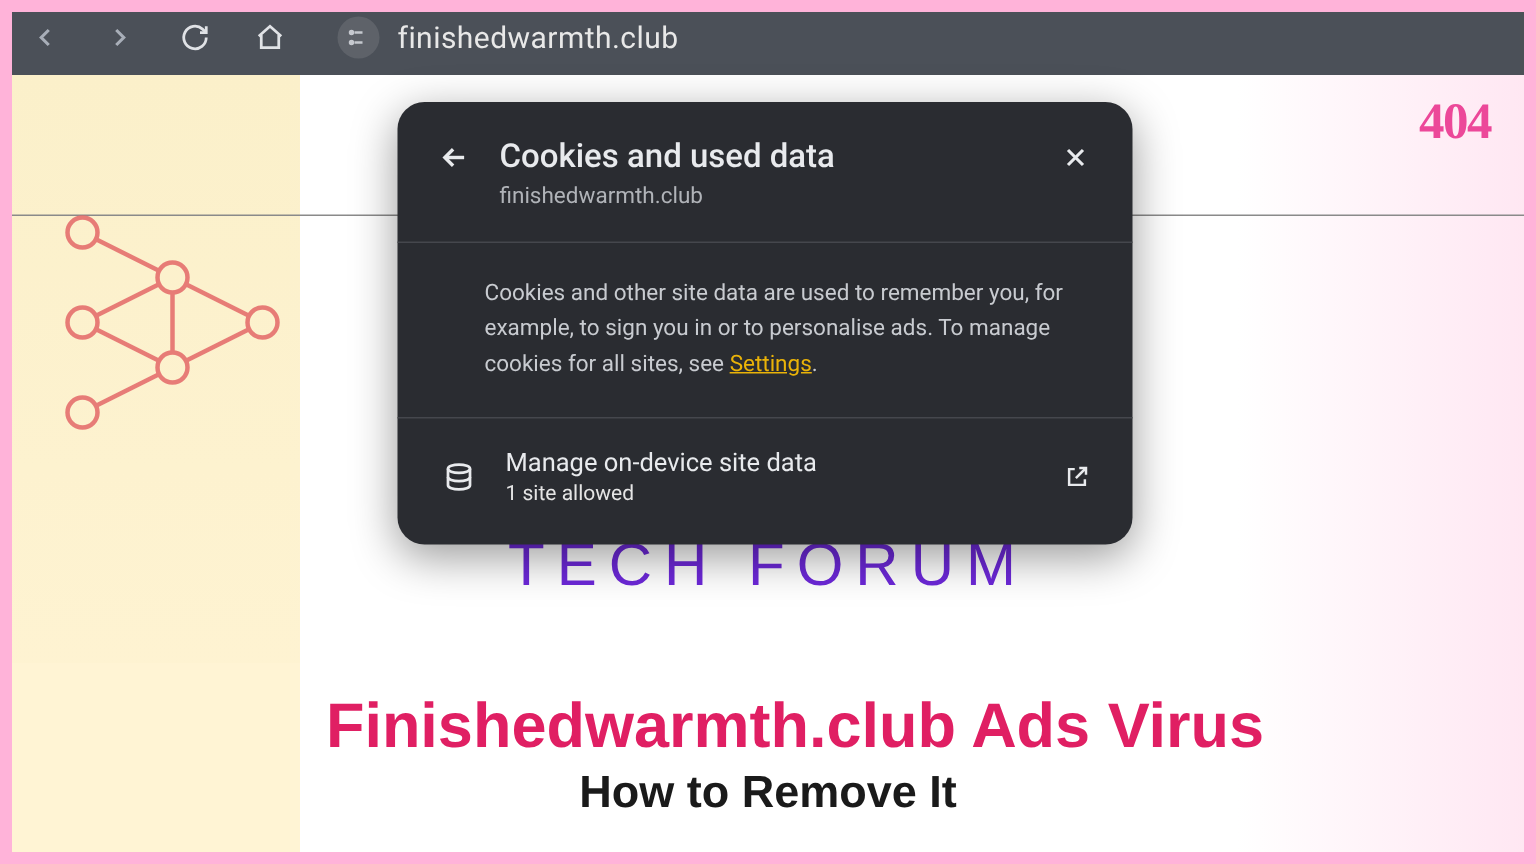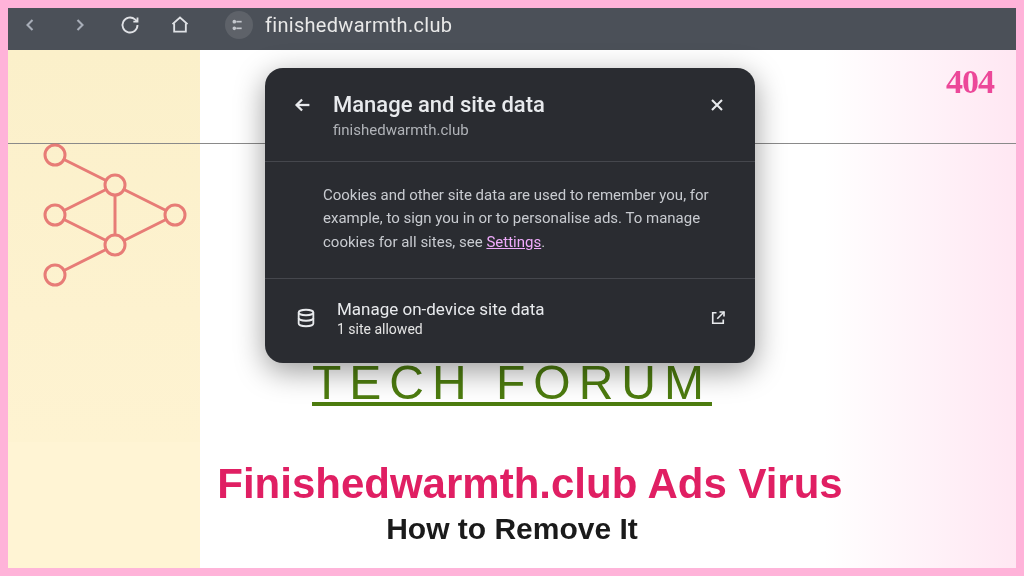--- a/index.html
+++ b/index.html
@@ -117,27 +117,26 @@
       z-index: 1;
       white-space: nowrap;
       font-family: Arial, sans-serif;
     }
     
     .watermark-sub {
       position: absolute;
       left: 50%;
       top: 58%;
       transform: translateX(-50%);
-      font-size: 48px;
+      font-size: 40px;
       font-weight: 400;
       letter-spacing: 8px;
-      color: #4d7c0f;
+      color: #6d28d9;
       z-index: 1;
       font-family: Arial, sans-serif;
-      text-decoration: underline;
     }
     
     .hr-line {
       position: absolute;
       left: 0;
       right: 0;
       top: 93px;
       height: 1px;
       background: #8a8a8a;
       z-index: 1;
@@ -216,21 +215,21 @@
     
     .popup-body {
       font-size: 15px;
       line-height: 1.55;
       color: #c8cbd0;
       padding: 0 4px 0 32px;
       margin-bottom: 24px;
     }
     
     .settings-link {
-      color: #f0abfc;
+      color: #eab308;
       text-decoration: underline;
       cursor: pointer;
     }
     
     .popup-divider2 {
       height: 1px;
       background: #45474d;
       margin: 0 -26px 20px;
     }
     
@@ -394,21 +393,21 @@
   <div class="watermark-sub">TECH FORUM</div>
 
   <div class="popup">
     <div class="popup-header">
       <div class="popup-back">
         <svg width="22" height="22" viewBox="0 0 24 24" fill="none" stroke="currentColor" stroke-width="2.5">
             <path d="M19 12H5"></path>
             <path d="M11 6l-6 6 6 6"></path>
           </svg>
       </div>
-      <div class="popup-title">Manage and site data</div>
+      <div class="popup-title">Cookies and used data</div>
       <div class="popup-close">
         <svg width="20" height="20" viewBox="0 0 24 24" fill="none" stroke="currentColor" stroke-width="2.5">
             <path d="M6 6l12 12M6 18L18 6"></path>
           </svg>
       </div>
     </div>
     <div class="popup-domain">finishedwarmth.club</div>
     <div class="popup-divider"></div>
     <div class="popup-body">
       <span>Cookies and other site data are used to remember you, for example, to sign you in or to personalise ads. To manage cookies for all sites, see </span><span class="settings-link">Settings</span><span>.</span>

